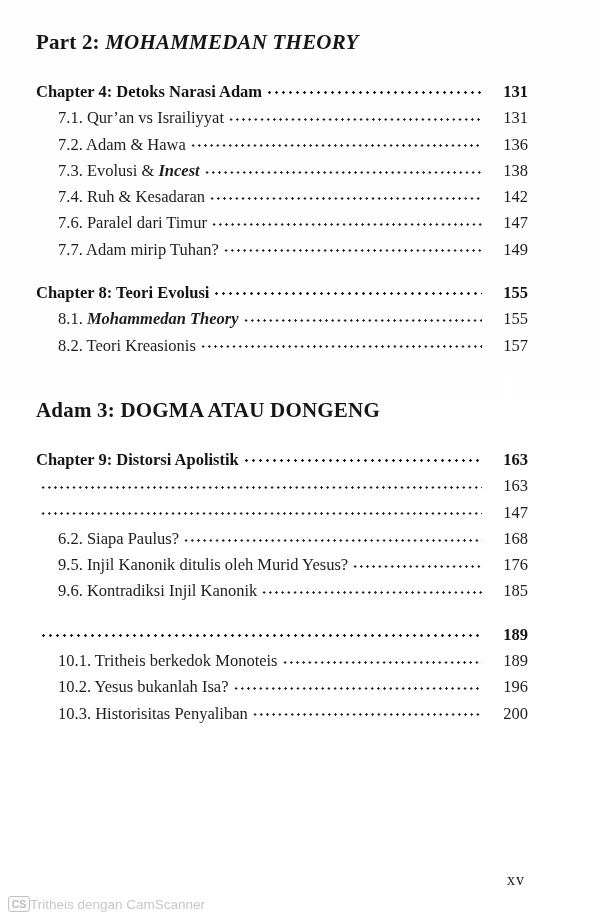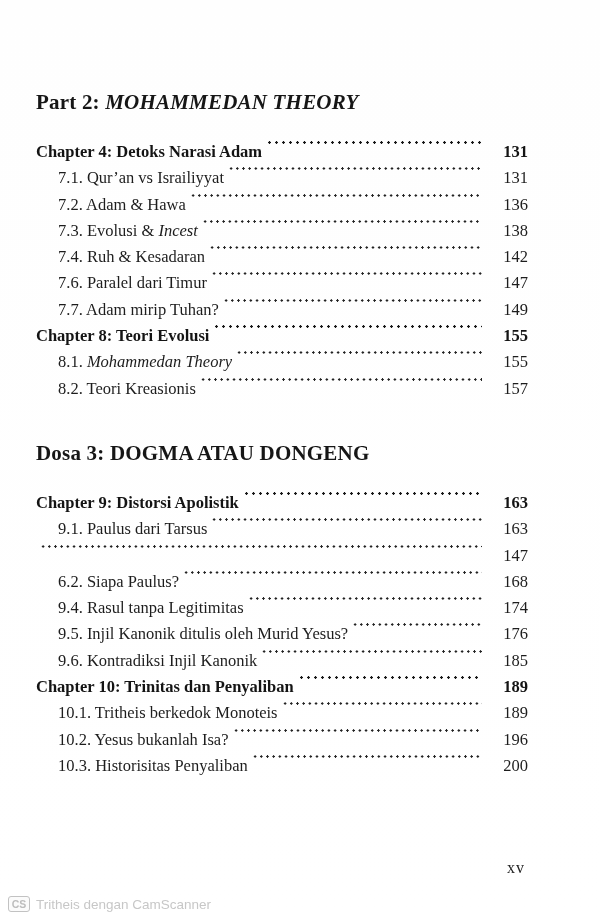--- a/index.html
+++ b/index.html
@@ -8,44 +8,44 @@
     background: #ffffff;
     font-family: "Liberation Serif", "DejaVu Serif", serif;
     color: #1d1d1d;
     position: relative;
     overflow: hidden;
   }
   .page {
     position: absolute;
     inset: 0;
     background: linear-gradient(180deg, #fefefe 0%, #ffffff 100%);
-    padding: 90px 72px 0 36px;
+    padding: 30px 72px 0 36px;
   }
   .part-heading {
     font-size: 21px;
     font-weight: bold;
     letter-spacing: 0.2px;
     margin-bottom: 24px;
     color: #161616;
   }
   .part-heading .it { font-style: italic; }
   .group { margin-top: 0; }
-  .group + .group { }
+  .group + .group { margin-top: 17px; }
   .section + .section .part-heading { margin-top: 39px; }
   .row {
     display: flex;
-    align-items: flex-start;
+    align-items: center;
     line-height: 26.3px;
     font-size: 16.5px;
     white-space: nowrap;
   }
   .row.chapter { font-weight: bold; font-size: 16.5px; color: #141414; }
   .row .label { flex: 0 0 auto; }
   .row.entry .label { padding-left: 22px; }
-  .row .label .it { font-style: italic; }
+  .row .label .it { font-style: italic; font-weight: bold; }
   .dots {
     flex: 1 1 auto;
     height: 5px;
     margin: 0 10px 0 4px;
     background-image: radial-gradient(circle, #222222 1.05px, rgba(0,0,0,0) 1.35px);
     background-size: 6.2px 3px;
     background-repeat: repeat-x;
     background-position: left bottom;
   }
   .row.chapter .dots {
@@ -53,32 +53,31 @@
     background-size: 7px 3.4px;
   }
   .pagenum {
     flex: 0 0 auto;
     min-width: 36px;
     text-align: right;
   }
   .folio {
     position: absolute;
     right: 75px;
-    bottom: 40px;
+    bottom: 28px;
     font-size: 16px;
     letter-spacing: 1px;
     color: #222222;
   }
   .scan-footer {
     position: absolute;
     left: 8px;
     bottom: 5px;
     display: flex;
     align-items: center;
-    gap: 6px;
     font-family: "Liberation Sans", "DejaVu Sans", sans-serif;
     color: #c7c7c7;
     font-size: 13.5px;
   }
   .cs-badge {
     display: inline-flex;
     align-items: center;
     justify-content: center;
     width: 22px;
     height: 16px;
@@ -146,60 +145,53 @@
             <span class="pagenum">155</span>
           </div>
           <div class="row entry">
             <span class="label"><span>8.2. Teori Kreasionis </span></span>
             <span class="dots"></span>
             <span class="pagenum">157</span>
           </div>
         </div>
       </div>
       <div class="section">
-        <div class="part-heading"><span>Dosa 3: </span><span>DOGMA ATAU DONGENG</span></div>
+        <div class="part-heading"><span>Adam 3: </span><span>DOGMA ATAU DONGENG</span></div>
         <div class="group">
           <div class="row chapter">
             <span class="label"><span>Chapter 9: Distorsi Apolistik </span></span>
             <span class="dots"></span>
             <span class="pagenum">163</span>
           </div>
           <div class="row entry">
-            <span class="label"><span>9.1. Paulus dari Tarsus</span></span>
             <span class="dots"></span>
             <span class="pagenum">163</span>
           </div>
           <div class="row entry">
             <span class="dots"></span>
             <span class="pagenum">147</span>
           </div>
           <div class="row entry">
             <span class="label"><span>6.2. Siapa Paulus? </span></span>
             <span class="dots"></span>
             <span class="pagenum">168</span>
           </div>
           <div class="row entry">
-            <span class="label"><span>9.4. Rasul tanpa Legitimitas</span></span>
-            <span class="dots"></span>
-            <span class="pagenum">174</span>
-          </div>
-          <div class="row entry">
             <span class="label"><span>9.5. Injil Kanonik ditulis oleh Murid Yesus?</span></span>
             <span class="dots"></span>
             <span class="pagenum">176</span>
           </div>
           <div class="row entry">
             <span class="label"><span>9.6. Kontradiksi Injil Kanonik  </span></span>
             <span class="dots"></span>
             <span class="pagenum">185</span>
           </div>
         </div>
         <div class="group">
           <div class="row chapter">
-            <span class="label"><span>Chapter 10: Trinitas dan Penyaliban </span></span>
             <span class="dots"></span>
             <span class="pagenum">189</span>
           </div>
           <div class="row entry">
             <span class="label"><span>10.1. Tritheis berkedok Monoteis </span></span>
             <span class="dots"></span>
             <span class="pagenum">189</span>
           </div>
           <div class="row entry">
             <span class="label"><span>10.2. Yesus bukanlah Isa?</span></span>

